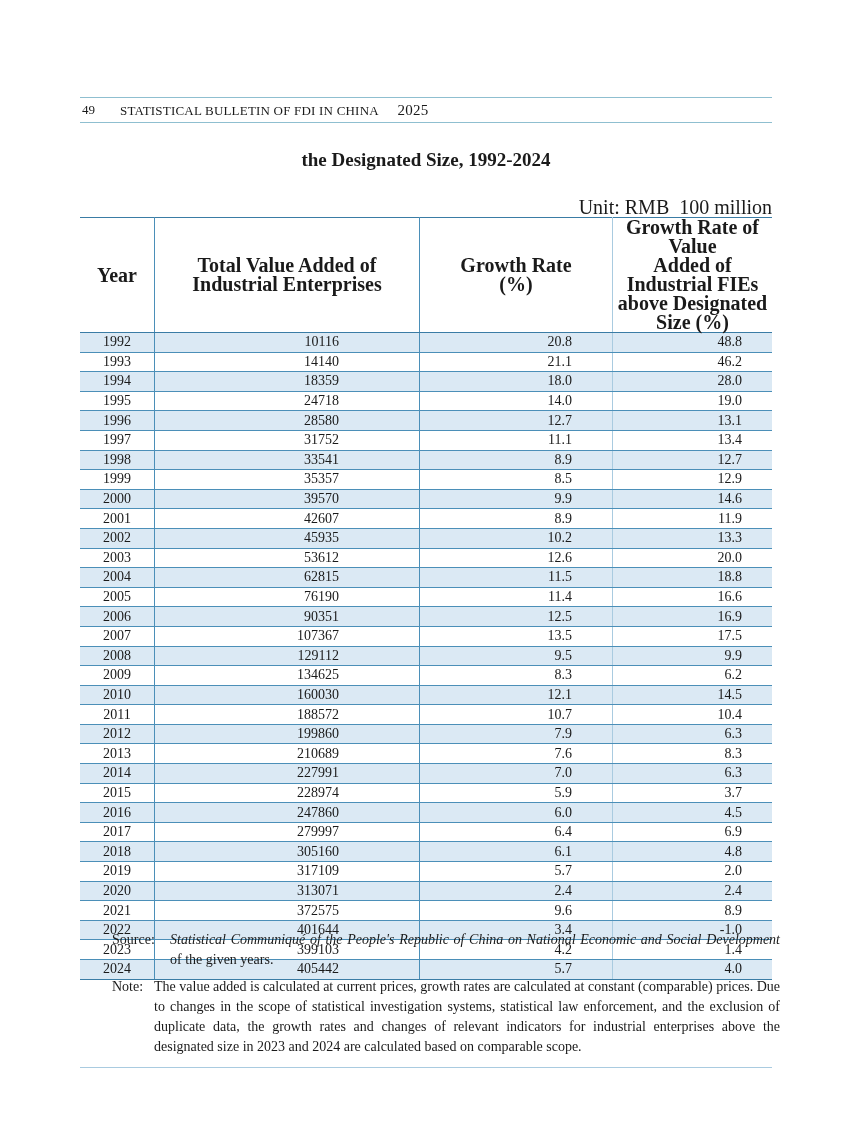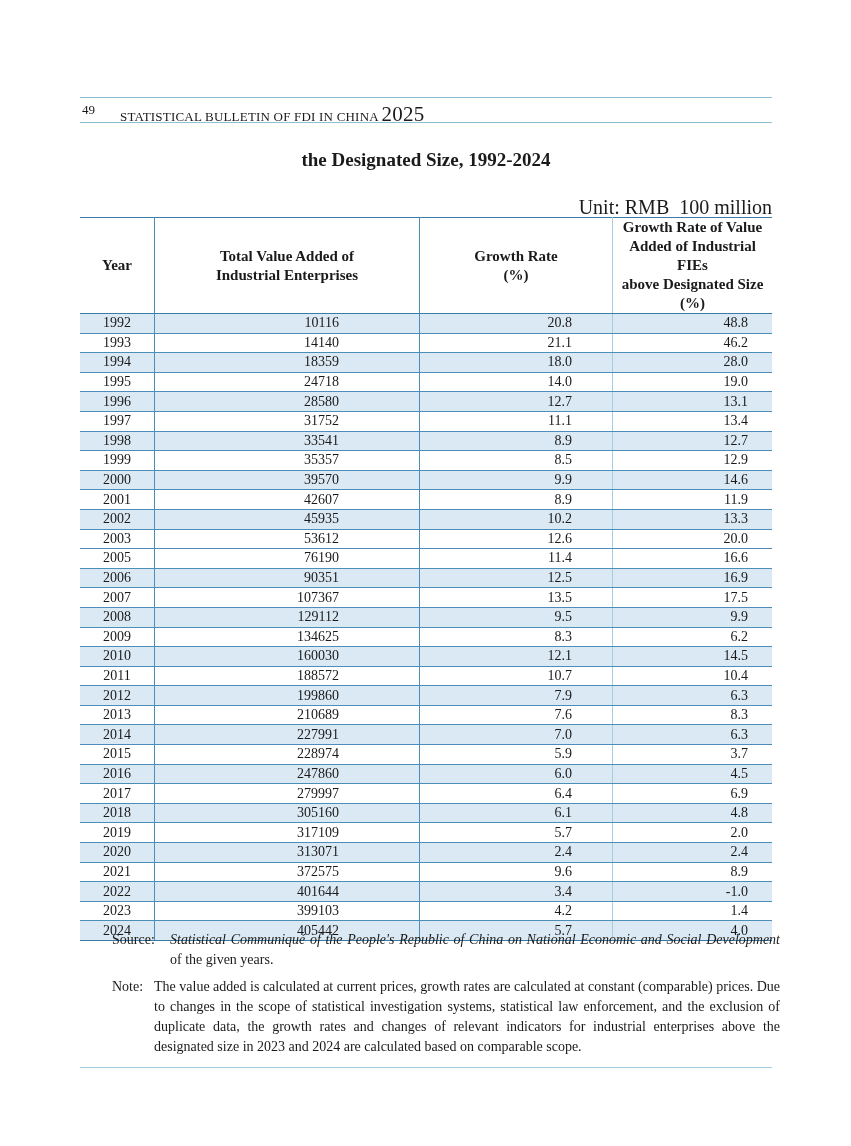--- a/index.html
+++ b/index.html
@@ -1,30 +1,30 @@
 <!DOCTYPE html>
 <html><head>
 <meta charset="utf-8">
 <style>
   html, body { margin: 0; padding: 0; background: #ffffff; }
   body { width: 851px; height: 1146px; position: relative; font-family: "Liberation Serif", serif; color: #1a1a1a; overflow: hidden; }
   .running-head { position: absolute; left: 80px; top: 97px; width: 692px; height: 24px; border-top: 1px solid #8fbfd0; border-bottom: 1px solid #8fbfd0; }
   .running-head .num { position: absolute; left: 2px; top: 4px; font-size: 13px; }
   .running-head .title { position: absolute; left: 40px; top: 4px; font-size: 13px; letter-spacing: 0.2px; }
-  .running-head .year { font-size: 21px; margin-left: 0; }
+  .running-head .year { font-size: 15px; margin-left: 16px; }
   .appendix-title { position: absolute; left: 80px; top: 148px; width: 692px; text-align: center; font-weight: bold; font-size: 19px; line-height: 24px; }
   .unit { position: absolute; right: 79px; top: 196px; font-size: 20px; }
   table.data { position: absolute; left: 80px; top: 217px; width: 692px; border-collapse: collapse; font-size: 14px; }
-  table.data th { font-weight: bold; font-size: 15px; line-height: 19px; height: 56px; border-top: 1.5px solid #3a7ca5; border-bottom: 1.5px solid #3a7ca5; padding: 0 4px; text-align: center; vertical-align: middle; }
+  table.data th { font-weight: bold; font-size: 20px; line-height: 19px; height: 56px; border-top: 1.5px solid #3a7ca5; border-bottom: 1.5px solid #3a7ca5; padding: 0 4px; text-align: center; vertical-align: middle; }
   table.data td { height: 18.6px; padding: 0 4px; line-height: 18px; border-bottom: 1px solid #4b8fb8; }
   table.data tr.shade td { background: #dbe9f4; }
   table.data td.c-year { text-align: center; width: 66px; }
   table.data td.c-total { text-align: right; width: 180px; padding-right: 80px; }
   table.data td.c-growth { text-align: right; width: 148px; padding-right: 40px; }
-  table.data td.c-fie { text-align: right; padding-right: 24px; }
+  table.data td.c-fie { text-align: right; padding-right: 30px; }
   table.data .vline { border-right: 1px solid #4b8fb8; }
   table.data .vline-light { border-right: 1px solid #a9cbe0; }
   table.data tr.last td { border-bottom: 1.5px solid #3a7ca5; }
   .notes { position: absolute; left: 112px; top: 930px; width: 668px; font-size: 14px; line-height: 20px; }
   .note-block { position: relative; text-align: justify; margin-bottom: 7px; }
   .note-block .lbl { position: absolute; left: 0; top: 0; }
   .note-block.source .body { padding-left: 58px; text-indent: 0; }
   .note-block.note .body { padding-left: 42px; display: block; }
   .footer-rule { position: absolute; left: 80px; top: 1067px; width: 692px; border-top: 1px solid #a9cbe0; }
   em { font-style: italic; }
@@ -128,20 +128,26 @@
         <td class="c-total vline">45935</td>
         <td class="c-growth vline-light">10.2</td>
         <td class="c-fie">13.3</td>
       </tr>
       <tr>
         <td class="c-year vline">2003</td>
         <td class="c-total vline">53612</td>
         <td class="c-growth vline-light">12.6</td>
         <td class="c-fie">20.0</td>
       </tr>
+      <tr class="shade">
+        <td class="c-year vline">2004</td>
+        <td class="c-total vline">62815</td>
+        <td class="c-growth vline-light">11.5</td>
+        <td class="c-fie">18.8</td>
+      </tr>
       <tr>
         <td class="c-year vline">2005</td>
         <td class="c-total vline">76190</td>
         <td class="c-growth vline-light">11.4</td>
         <td class="c-fie">16.6</td>
       </tr>
       <tr class="shade">
         <td class="c-year vline">2006</td>
         <td class="c-total vline">90351</td>
         <td class="c-growth vline-light">12.5</td>

